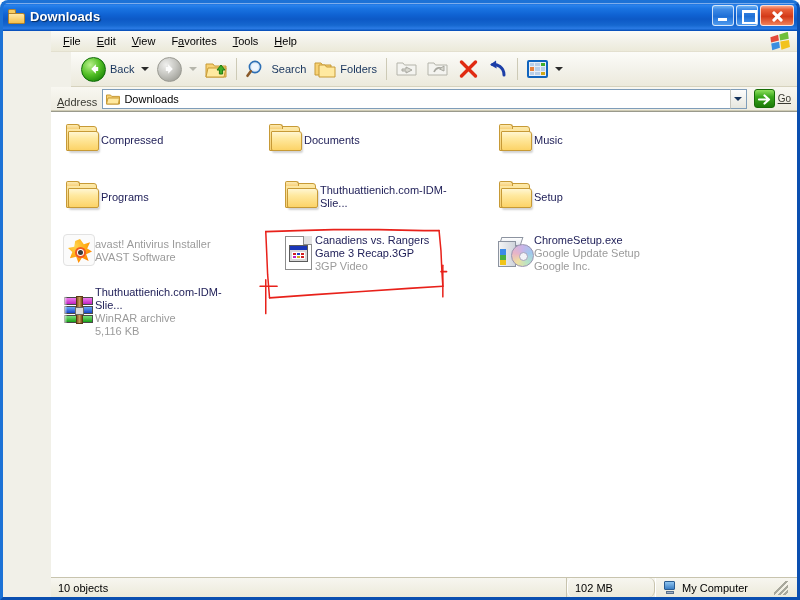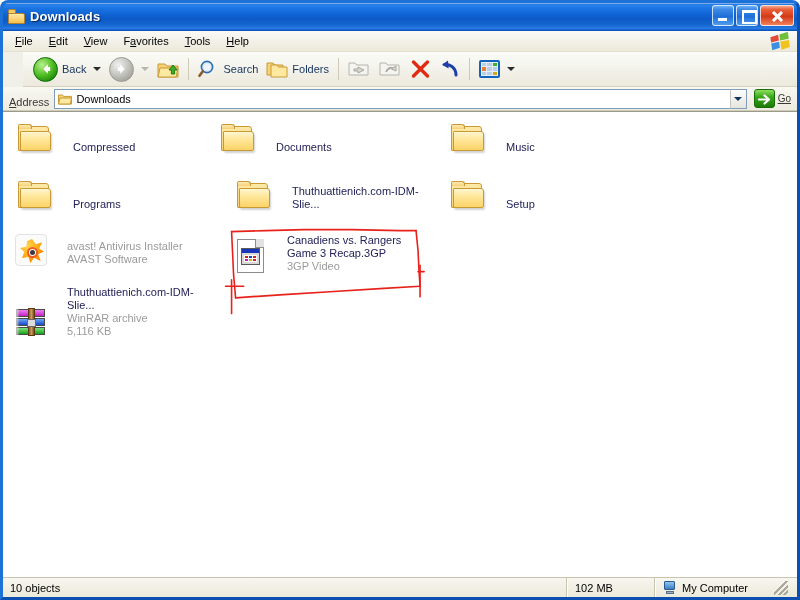--- a/index.html
+++ b/index.html
@@ -100,20 +100,21 @@
   .tbtn.close .x2 { transform: rotate(-45deg); }
 
   
   #client {
     flex: 1 1 auto;
     background: #f1f0e8;
     display: flex;
     flex-direction: column;
     border-top: 1px solid #0a52bd;
     overflow: hidden;
+    padding-left: 48px;
   }
 
   
   #menubar {
     height: 21px; flex: 0 0 21px;
     background: linear-gradient(to bottom, #fbfbf7 0%, #f2f1e9 50%, #eceada 100%);
     display: flex; align-items: center;
     padding-left: 4px;
     position: relative;
     border-bottom: 1px solid #e3e0cf;
@@ -225,22 +226,22 @@
   #content {
     flex: 1 1 auto;
     background: #ffffff;
     position: relative;
     overflow: hidden;
     border-top: 1px solid #9a9a8c;
   }
   .item {
     position: absolute;
     display: flex;
-    align-items: flex-end;
-    gap: 20px;
+    align-items: center;
+    gap: 0;
   }
   .item .ico { flex: 0 0 auto; position: relative; }
   .item .lines { padding-top: 2px; }
   .item .nm {
     font-size: 11px; color: #22225a; line-height: 13px;
     max-width: 138px; word-wrap: break-word;
   }
   .item .sub {
     font-size: 11px; color: #9b9b9b; line-height: 13px;
   }
@@ -378,21 +379,21 @@
     font-size: 11px; color: #000;
   }
   .sb-cell {
     height: 100%; display: flex; align-items: center;
     padding: 0 7px;
     border-right: 1px solid #c8c4ae;
     border-left: 1px solid #ffffff;
   }
   .sb-cell:first-child { border-left: none; }
   #sb-objects { flex: 1 1 auto; }
-  #sb-size { flex: 0 0 88px; }
+  #sb-size { flex: 0 0 88px; border-radius: 6px; }
   #sb-loc { flex: 0 0 142px; gap: 5px; border-right: none; }
   .mycomp-ico { width: 14px; height: 13px; position: relative; }
   .mycomp-ico .scr {
     position: absolute; left: 1px; top: 0; width: 11px; height: 9px;
     background: linear-gradient(to bottom,#8fc5f0,#3c7fc4);
     border: 1px solid #2a5c90; border-radius: 1px;
   }
   .mycomp-ico .base {
     position: absolute; left: 3px; bottom: 0; width: 8px; height: 3px;
     background: #9fb0c4; border: 1px solid #58708c;
@@ -661,20 +662,33 @@
                 <i style="background:#d02020"></i>
             </div>
           </div>
         </div>
         <div class="lines">
           <div class="nm">Canadiens vs. Rangers Game 3 Recap.3GP</div>
           <div class="sub">3GP Video</div>
         </div>
       </div>
 
+      <div class="item" style="left:447px; top:120px;">
+        <div class="ico setup32">
+          <div class="lid"></div>
+            <div class="box"></div>
+            <div class="strip"></div>
+            <div class="cd"></div>
+        </div>
+        <div class="lines">
+          <div class="nm">ChromeSetup.exe</div>
+          <div class="sub">Google Update Setup</div>
+          <div class="sub">Google Inc.</div>
+        </div>
+      </div>
 
       <div class="item" style="left:12px; top:172px;">
         <div class="ico rar32">
           <div class="bk b1"></div>
             <div class="bk b2"></div>
             <div class="bk b3"></div>
           <div class="strap"></div>
             <div class="buckle"></div>
             <div class="sh"></div>
         </div>

